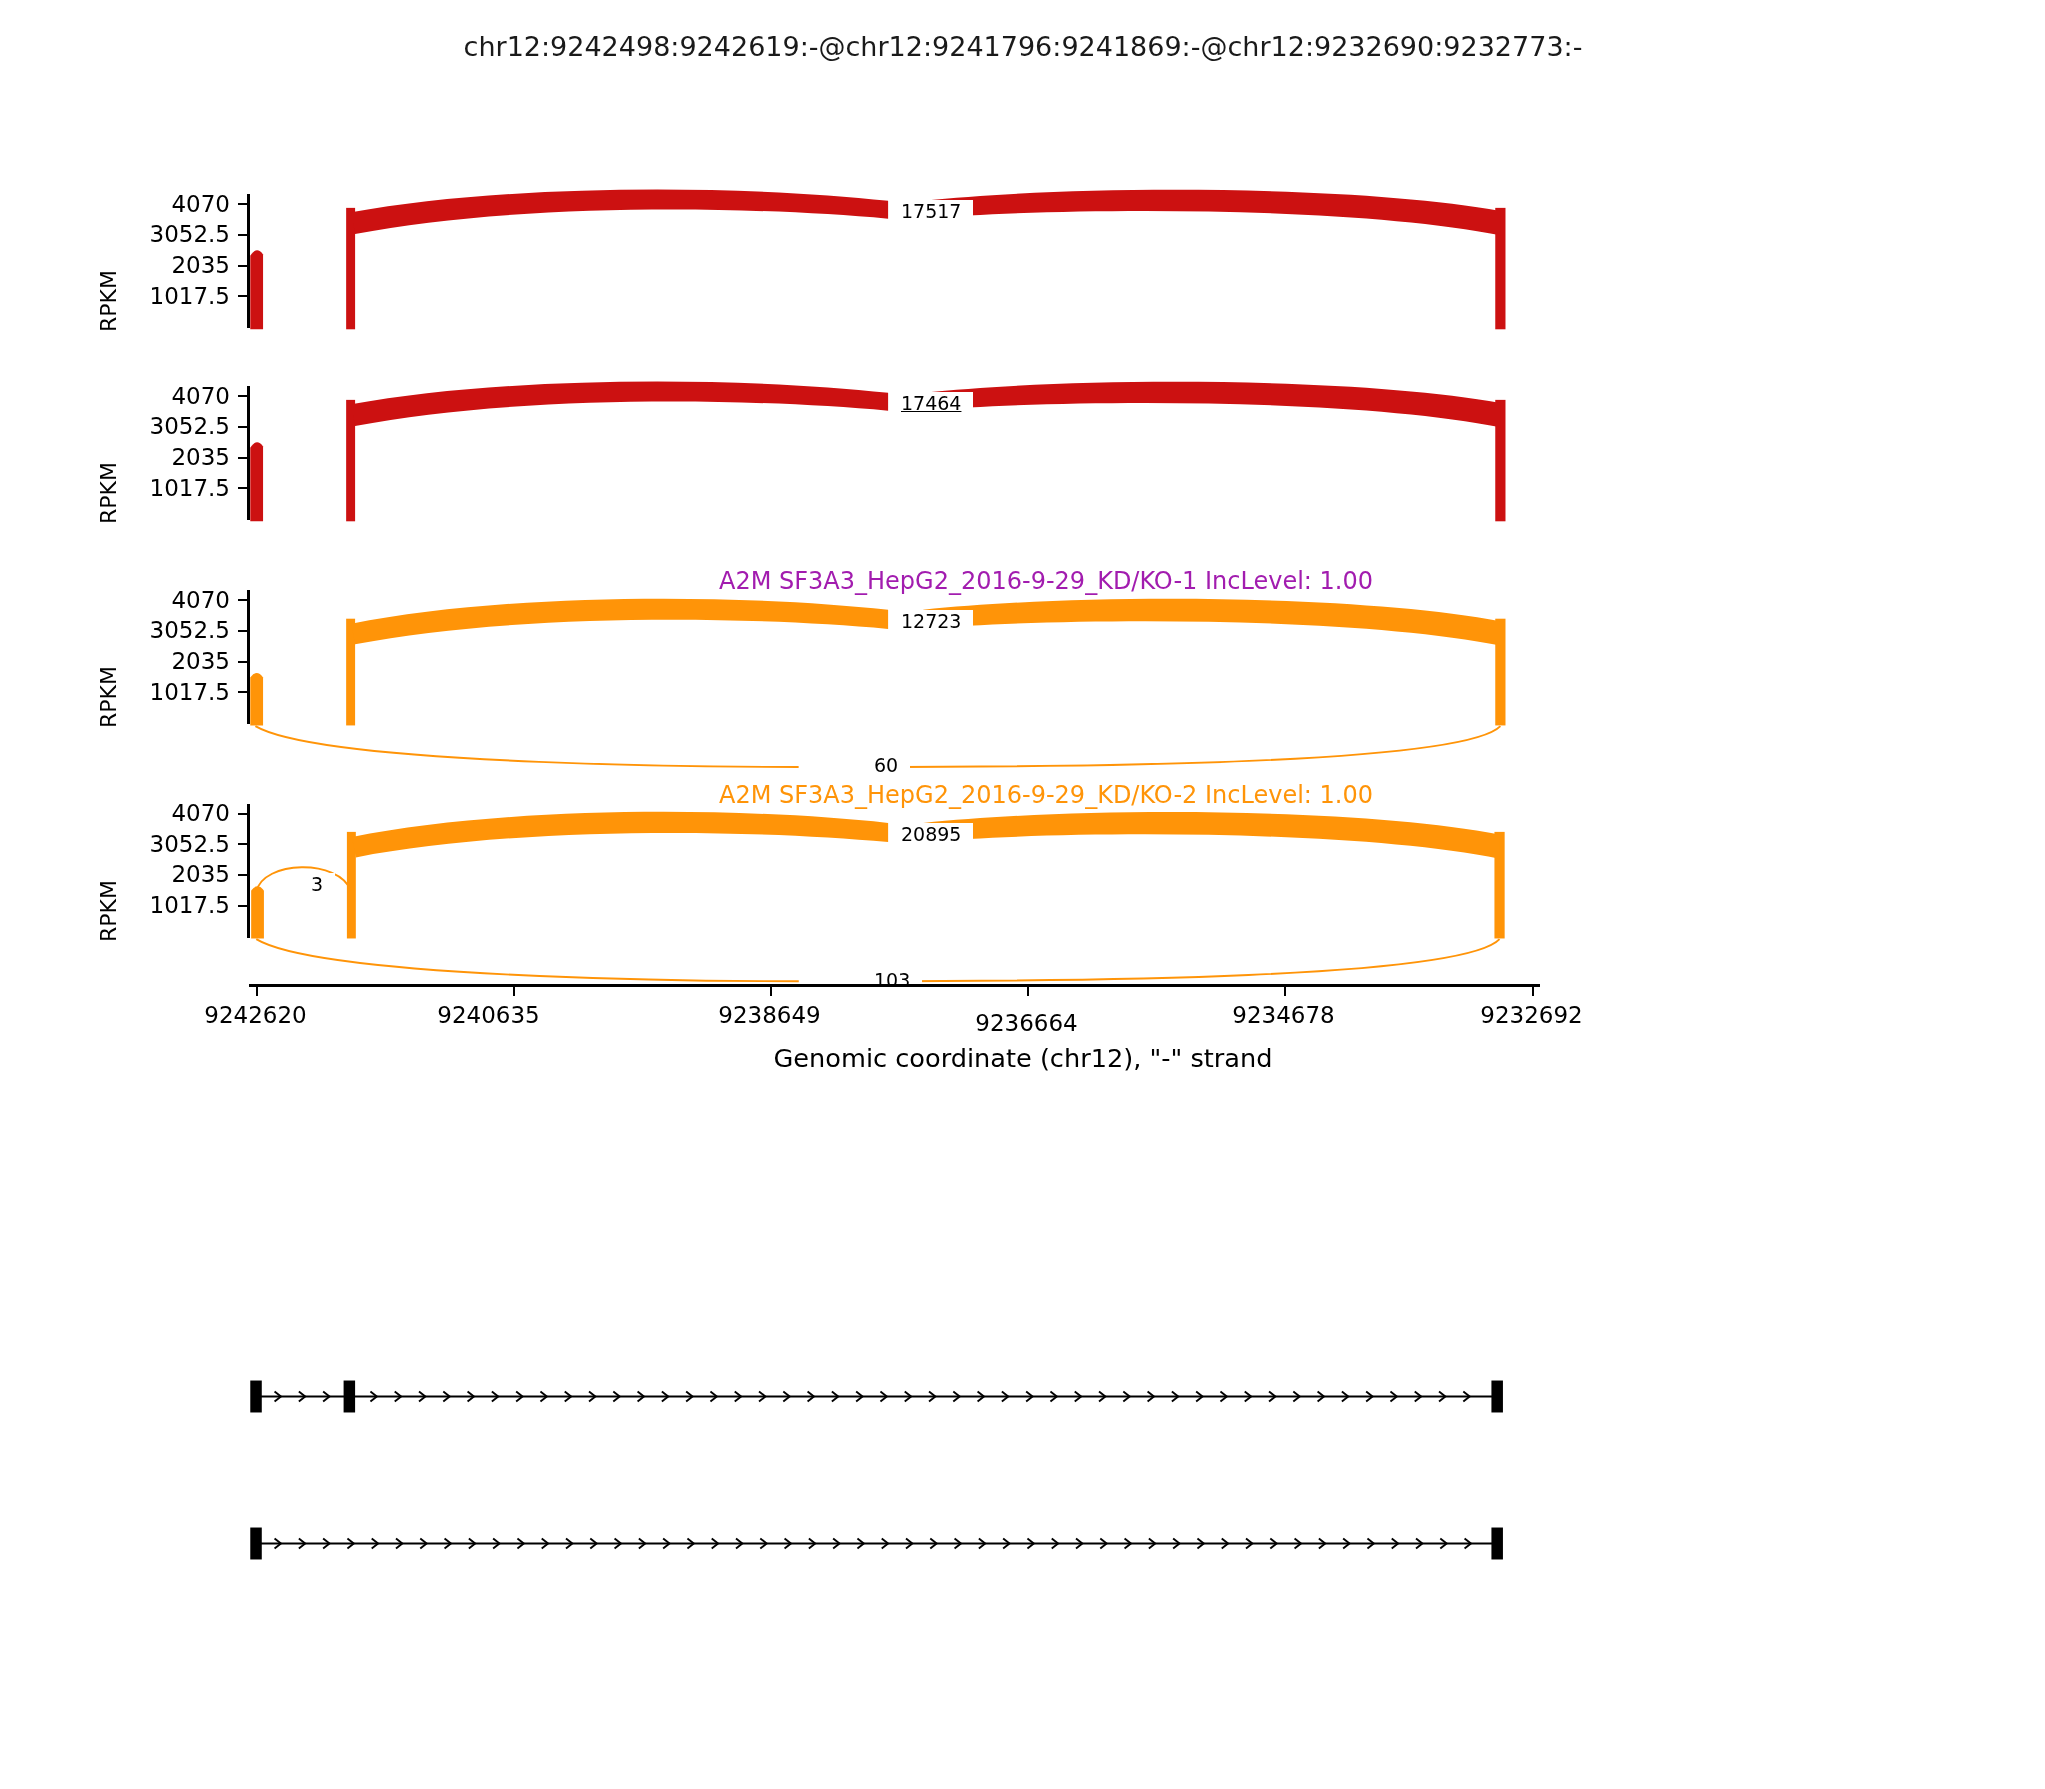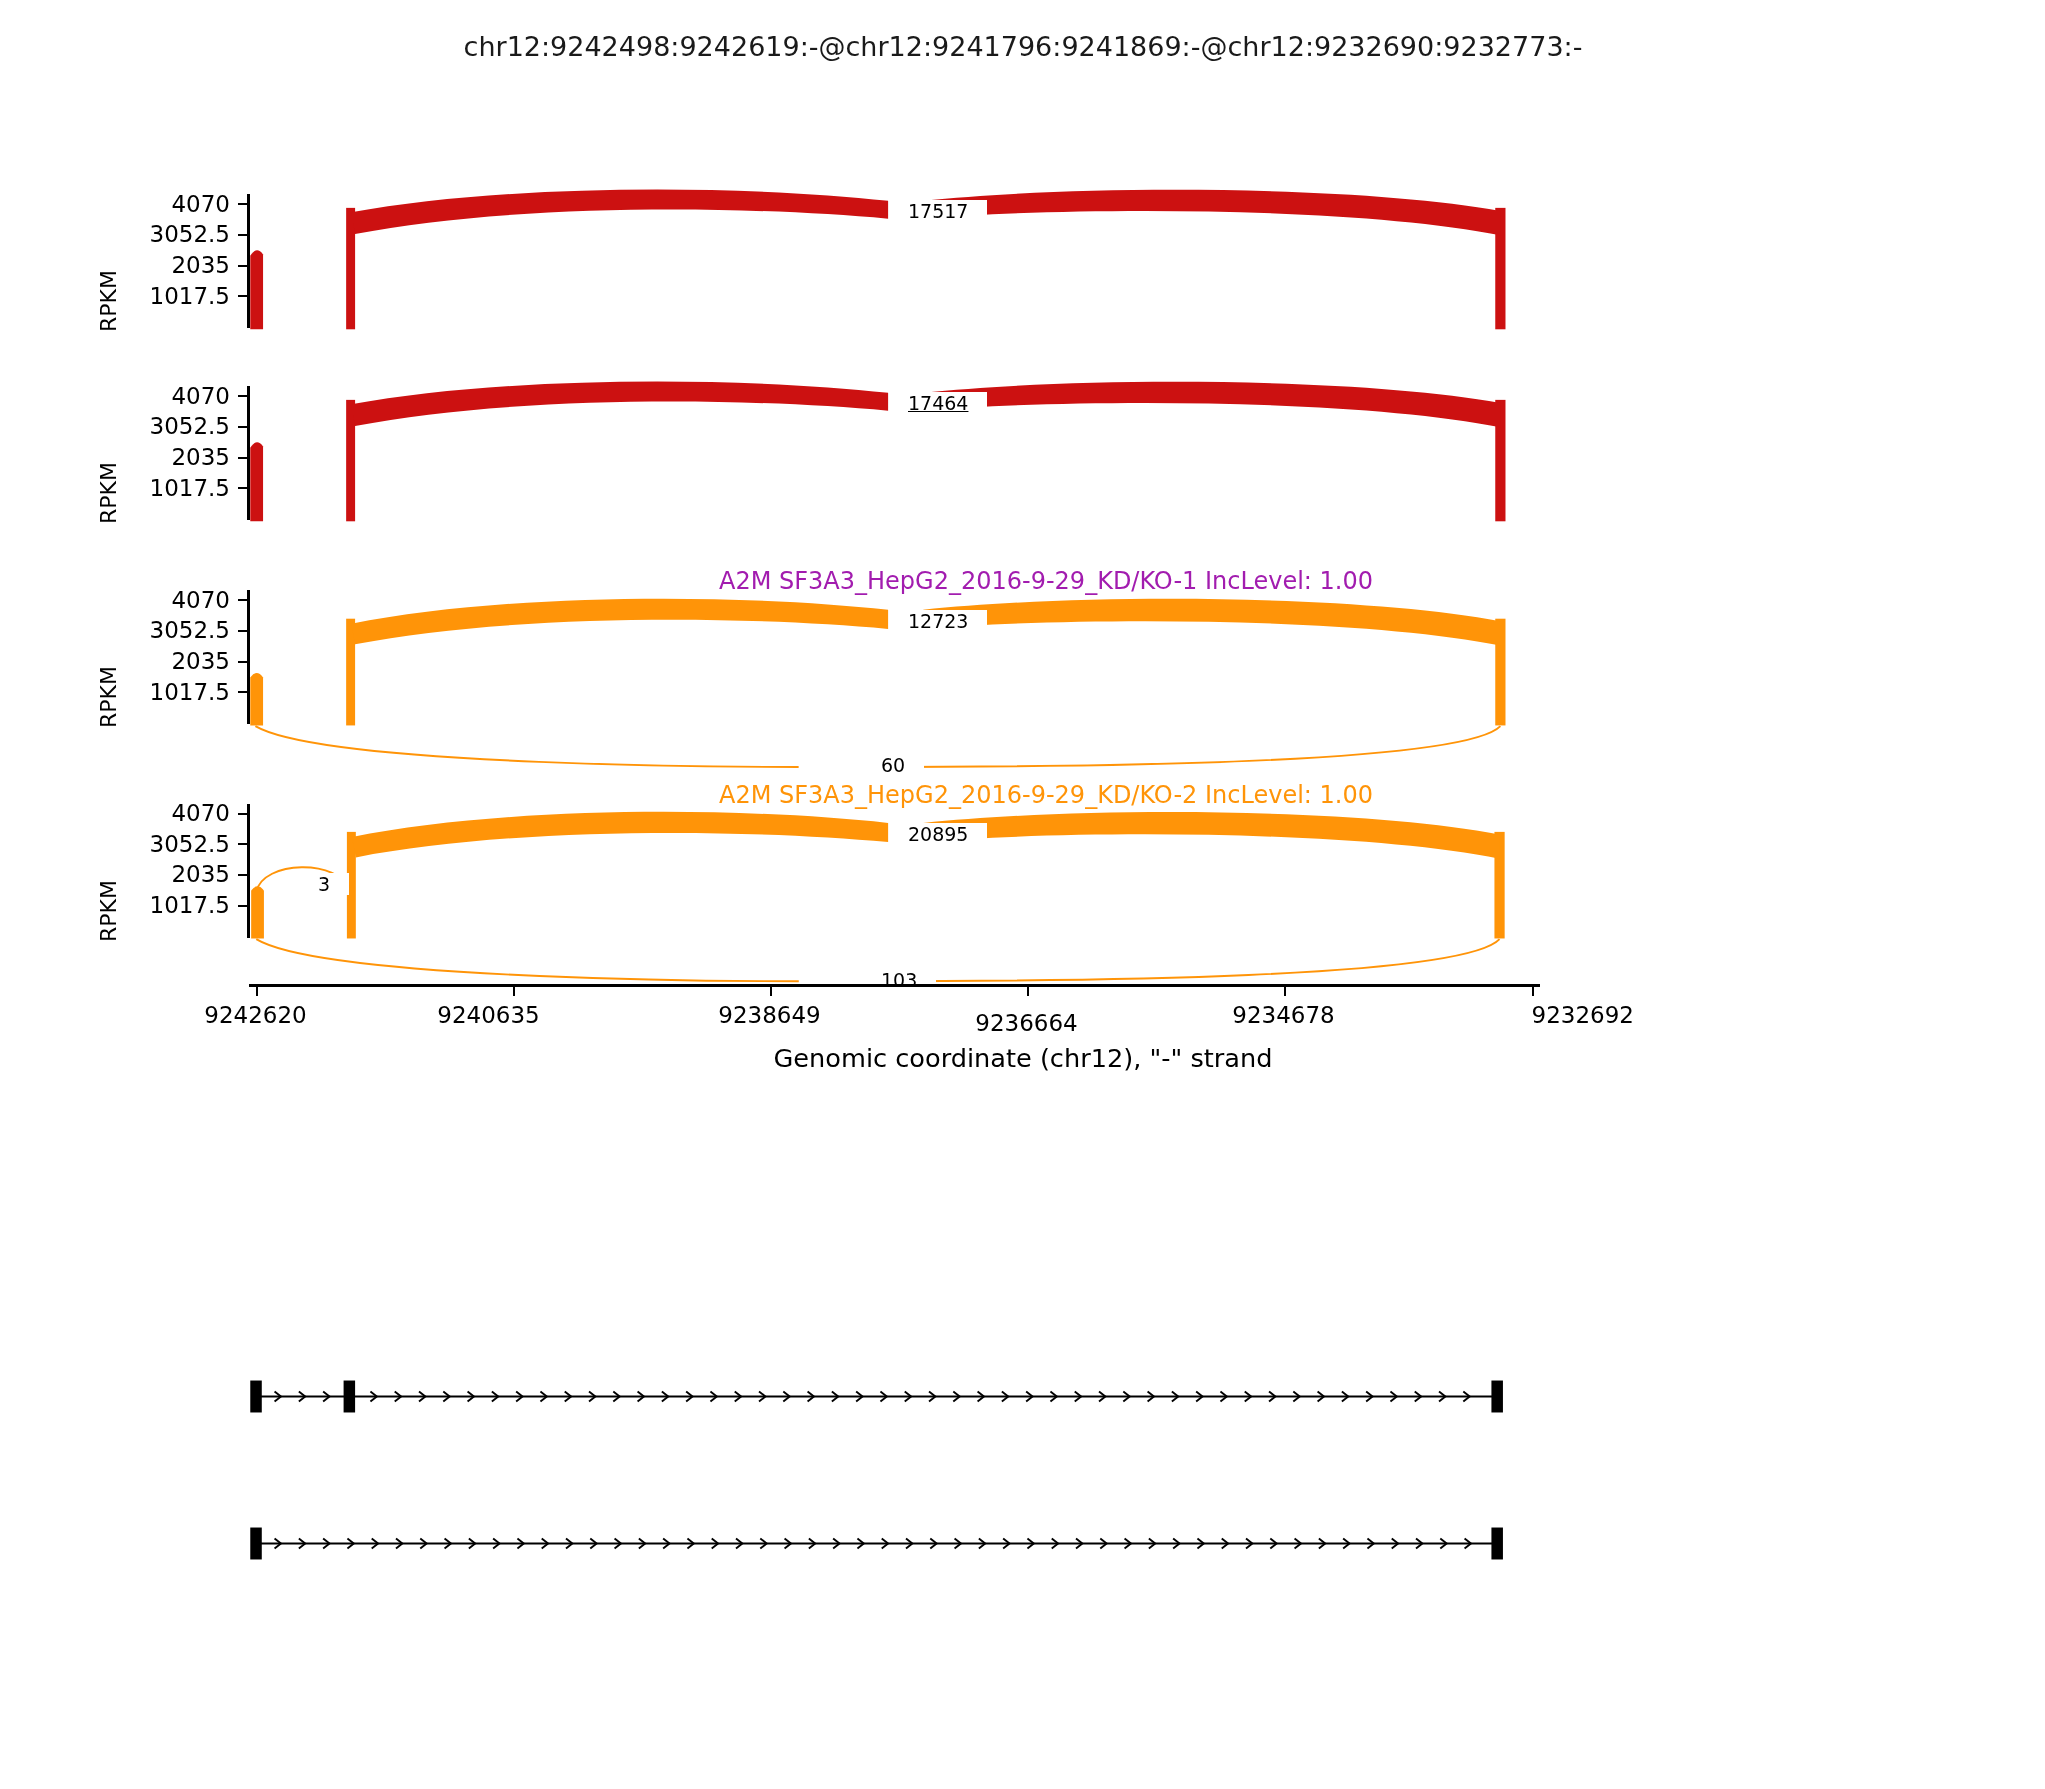--- a/index.html
+++ b/index.html
@@ -63,21 +63,21 @@
   }
   .sample-label {
     position: absolute;
     font-size: 24px;
     white-space: nowrap;
   }
   .junction-count {
     position: absolute;
     font-size: 19px;
     background: #ffffff;
-    padding: 0 19px;
+    padding: 0 12px;
     white-space: nowrap;
   }
   
   .xaxis-line {
     position: absolute;
     background: #000;
     height: 2.6px;
   }
   .xtick-mark {
     position: absolute;
@@ -243,21 +243,21 @@
   <div class="xtick-mark" style="left:770px;top:2.6px;"></div>
   <div class="xtick-mark" style="left:1027px;top:2.6px;"></div>
   <div class="xtick-mark" style="left:1284px;top:2.6px;"></div>
   <div class="xtick-mark" style="left:1532px;top:2.6px;"></div>
 
   <div class="xtick-label" style="left:153px;top:18px;width:205px;">9242620</div>
   <div class="xtick-label" style="left:386px;top:18px;width:205px;">9240635</div>
   <div class="xtick-label" style="left:667px;top:18px;width:205px;">9238649</div>
   <div class="xtick-label" style="left:924px;top:26px;width:205px;">9236664</div>
   <div class="xtick-label" style="left:1181px;top:18px;width:205px;">9234678</div>
-  <div class="xtick-label" style="left:1429px;top:18px;width:205px;text-align:right;">9232692</div>
+  <div class="xtick-label" style="left:1429px;top:18px;width:205px;">9232692</div>
 
   <div class="xaxis-title" style="top:59px;">Genomic coordinate (chr12), "-" strand</div>
 </div>
 
 <div class="track" style="top:1374px;">
   <svg width="1291" height="45" viewBox="0 0 2020 70">
     <line x1="8" y1="35" x2="1952" y2="35" stroke="#000" stroke-width="3"></line>
 
     <rect x="2" y="10" width="18" height="50" fill="#000"></rect>
     <rect x="148" y="10" width="18" height="50" fill="#000"></rect>

